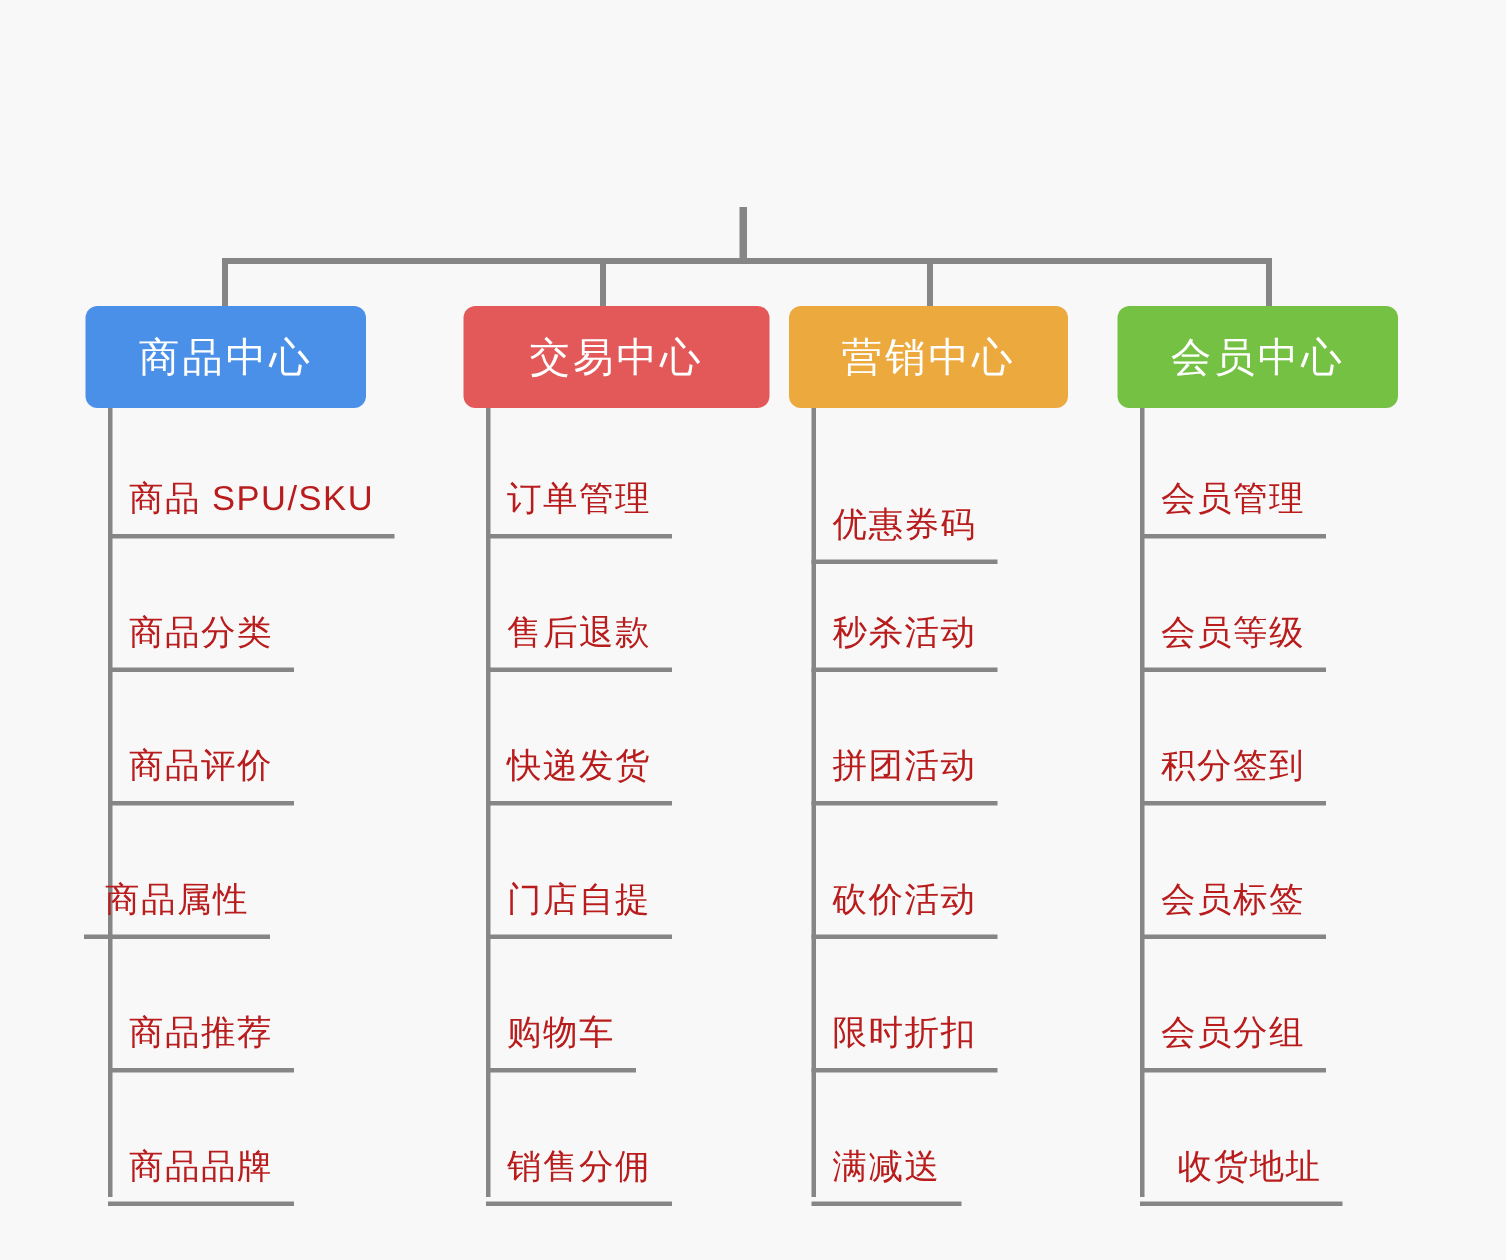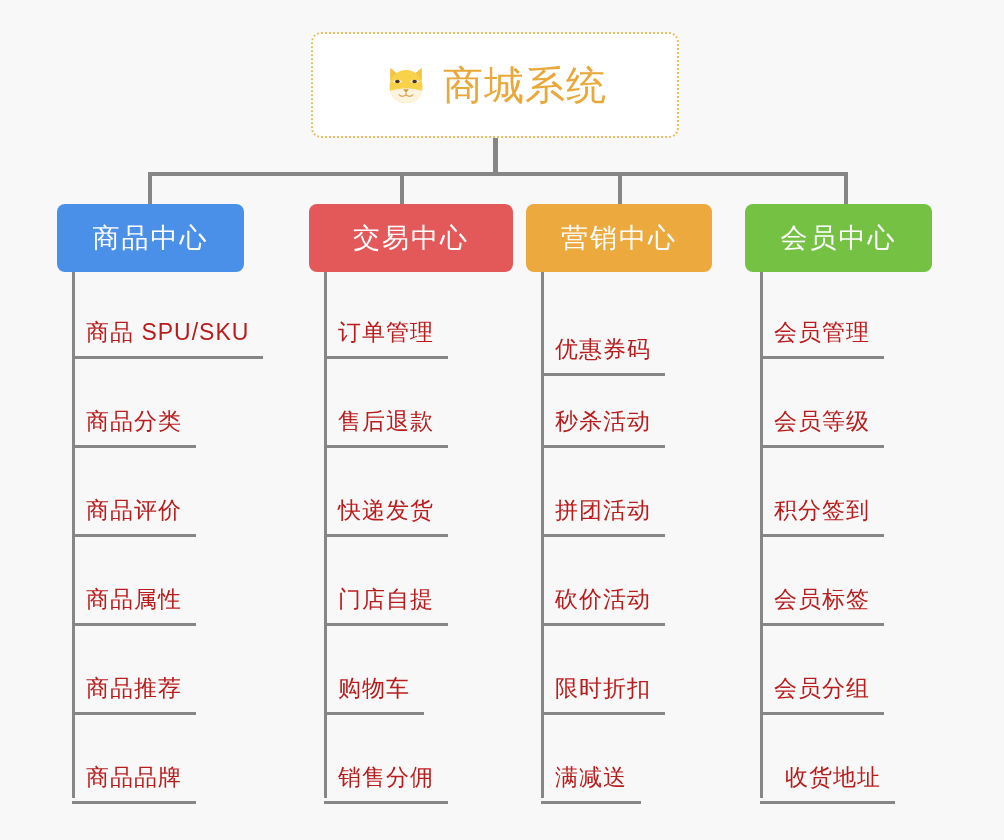--- a/index.html
+++ b/index.html
@@ -89,56 +89,39 @@
     letter-spacing: 1px;
     white-space: nowrap;
     box-sizing: border-box;
   }
 </style>
 </head>
 <body>
 
 <div id="mindmap">
 
-  <div class="root-node">
-    <svg class="shiba-icon" viewBox="0 0 64 64" aria-hidden="true">
-      <path d="M10 8 L10 26 L22 18 Z" fill="#f5c343"></path>
-      <path d="M54 8 L54 26 L42 18 Z" fill="#f5c343"></path>
-      <circle cx="32" cy="34" r="23" fill="#f9d24c"></circle>
-      <path d="M32 57 A23 23 0 0 0 54 40 Q32 33 10 40 A23 23 0 0 0 32 57 Z" fill="#fdf4e0"></path>
-      <path d="M13 27 Q20 23 27 27 Q20 32 13 27 Z" fill="#fdf4e0"></path>
-      <path d="M37 27 Q44 23 51 27 Q44 32 37 27 Z" fill="#fdf4e0"></path>
-      <ellipse cx="20" cy="27" rx="3.2" ry="2.4" fill="#4a3320"></ellipse>
-      <ellipse cx="44" cy="27" rx="3.2" ry="2.4" fill="#4a3320"></ellipse>
-      <path d="M28 38 L36 38 L32 43 Z" fill="#d29a3e"></path>
-      <path d="M32 43 L32 46" stroke="#d8a757" stroke-width="1.6" fill="none"></path>
-      <path d="M32 46 Q26 50 22 45" stroke="#d8a757" stroke-width="1.6" fill="none"></path>
-      <path d="M32 46 Q38 50 42 45" stroke="#d8a757" stroke-width="1.6" fill="none"></path>
-    </svg>
-    <span class="root-title">商城系统</span>
-  </div>
 
   <div class="conn conn-v" style="left:493px; top:138px; width:5px; height:38px;"></div>
 
   <div class="conn conn-h" style="left:148px; top:172px; width:700px; height:4px;"></div>
 
   <div class="conn conn-v" style="left:148px; top:172px; height:34px;"></div>
   <div class="conn conn-v" style="left:400px; top:172px; height:34px;"></div>
   <div class="conn conn-v" style="left:618px; top:172px; height:34px;"></div>
   <div class="conn conn-v" style="left:844px; top:172px; height:34px;"></div>
 
   <div id="columns">
       <div class="cat-header" style="left: 57px; top: 204px; width: 187px; background: rgb(74, 144, 232);">
         <span>商品中心</span>
       </div>
       <div class="spine" style="left: 72px; top: 272px; height: 526px;"></div>
       <div class="leaf" style="left: 72px; top: 317px;">商品 SPU/SKU</div>
       <div class="leaf" style="left: 72px; top: 406px;">商品分类</div>
       <div class="leaf" style="left: 72px; top: 495px;">商品评价</div>
-      <div class="leaf" style="left: 72px; top: 584px;">商品属性</div>
+      <div class="leaf" style="left: 56px; top: 584px;">商品属性</div>
       <div class="leaf" style="left: 72px; top: 673px;">商品推荐</div>
       <div class="leaf" style="left: 72px; top: 762px;">商品品牌</div>
       <div class="cat-header" style="left: 309px; top: 204px; width: 204px; background: rgb(227, 89, 90);">
         <span>交易中心</span>
       </div>
       <div class="spine" style="left: 324px; top: 272px; height: 526px;"></div>
       <div class="leaf" style="left: 324px; top: 317px;">订单管理</div>
       <div class="leaf" style="left: 324px; top: 406px;">售后退款</div>
       <div class="leaf" style="left: 324px; top: 495px;">快递发货</div>
       <div class="leaf" style="left: 324px; top: 584px;">门店自提</div>

